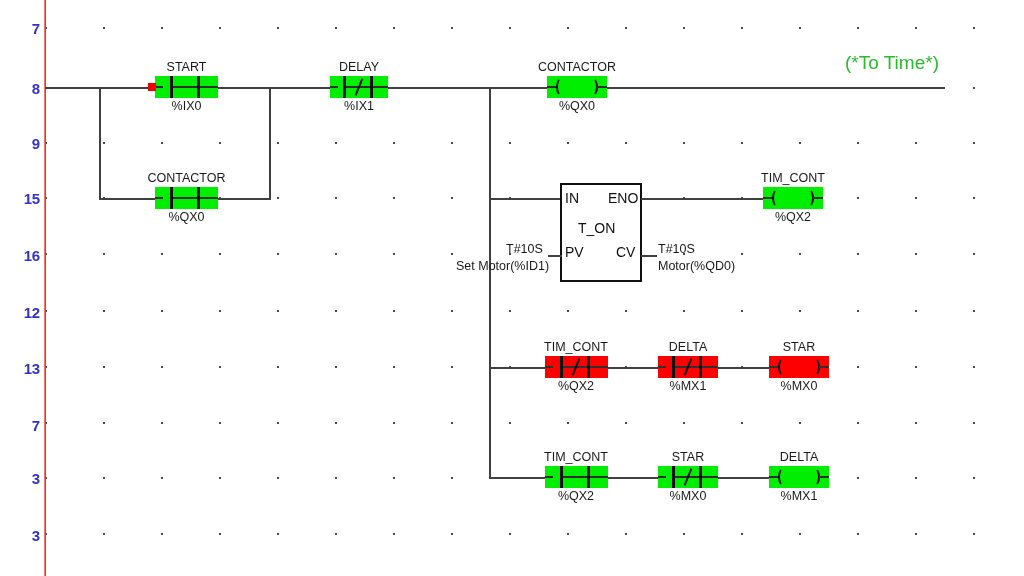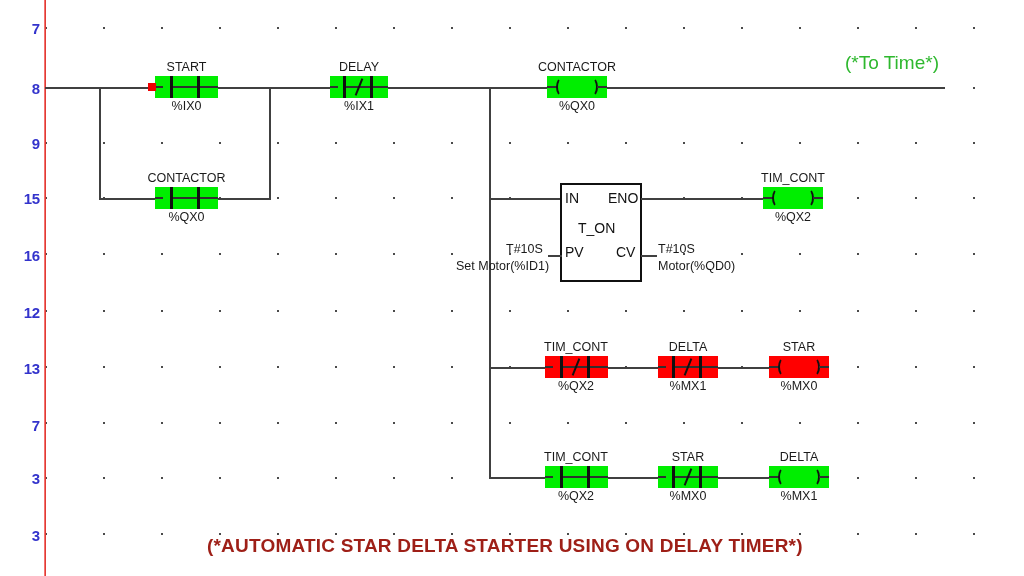--- a/index.html
+++ b/index.html
@@ -468,15 +468,14 @@
   <div class="blk on" style="left:769px;top:466px;width:60px;">
     <div class="stub" style="left:0;width:10px;"></div>
     <div class="arc left" style="left:9px;"></div>
     <div class="arc right" style="left:38px;"></div>
     <div class="stub" style="left:50px;width:10px;"></div>
   </div>
   <div class="lbl name" style="left:738px;top:451px;width:122px;">DELTA</div>
   <div class="lbl addr" style="left:738px;top:490px;width:122px;">%MX1</div>
 
   <div class="comment-green" style="left:845px;top:52px;">(*To Time*)</div>
-  <div class="comment-red" style="left:207px;top:535px;">(*AUTOMATIC STAR DELTA STARTER USING ON DELAY TIMER*)</div>
 
 </div>
 
 </body></html>

